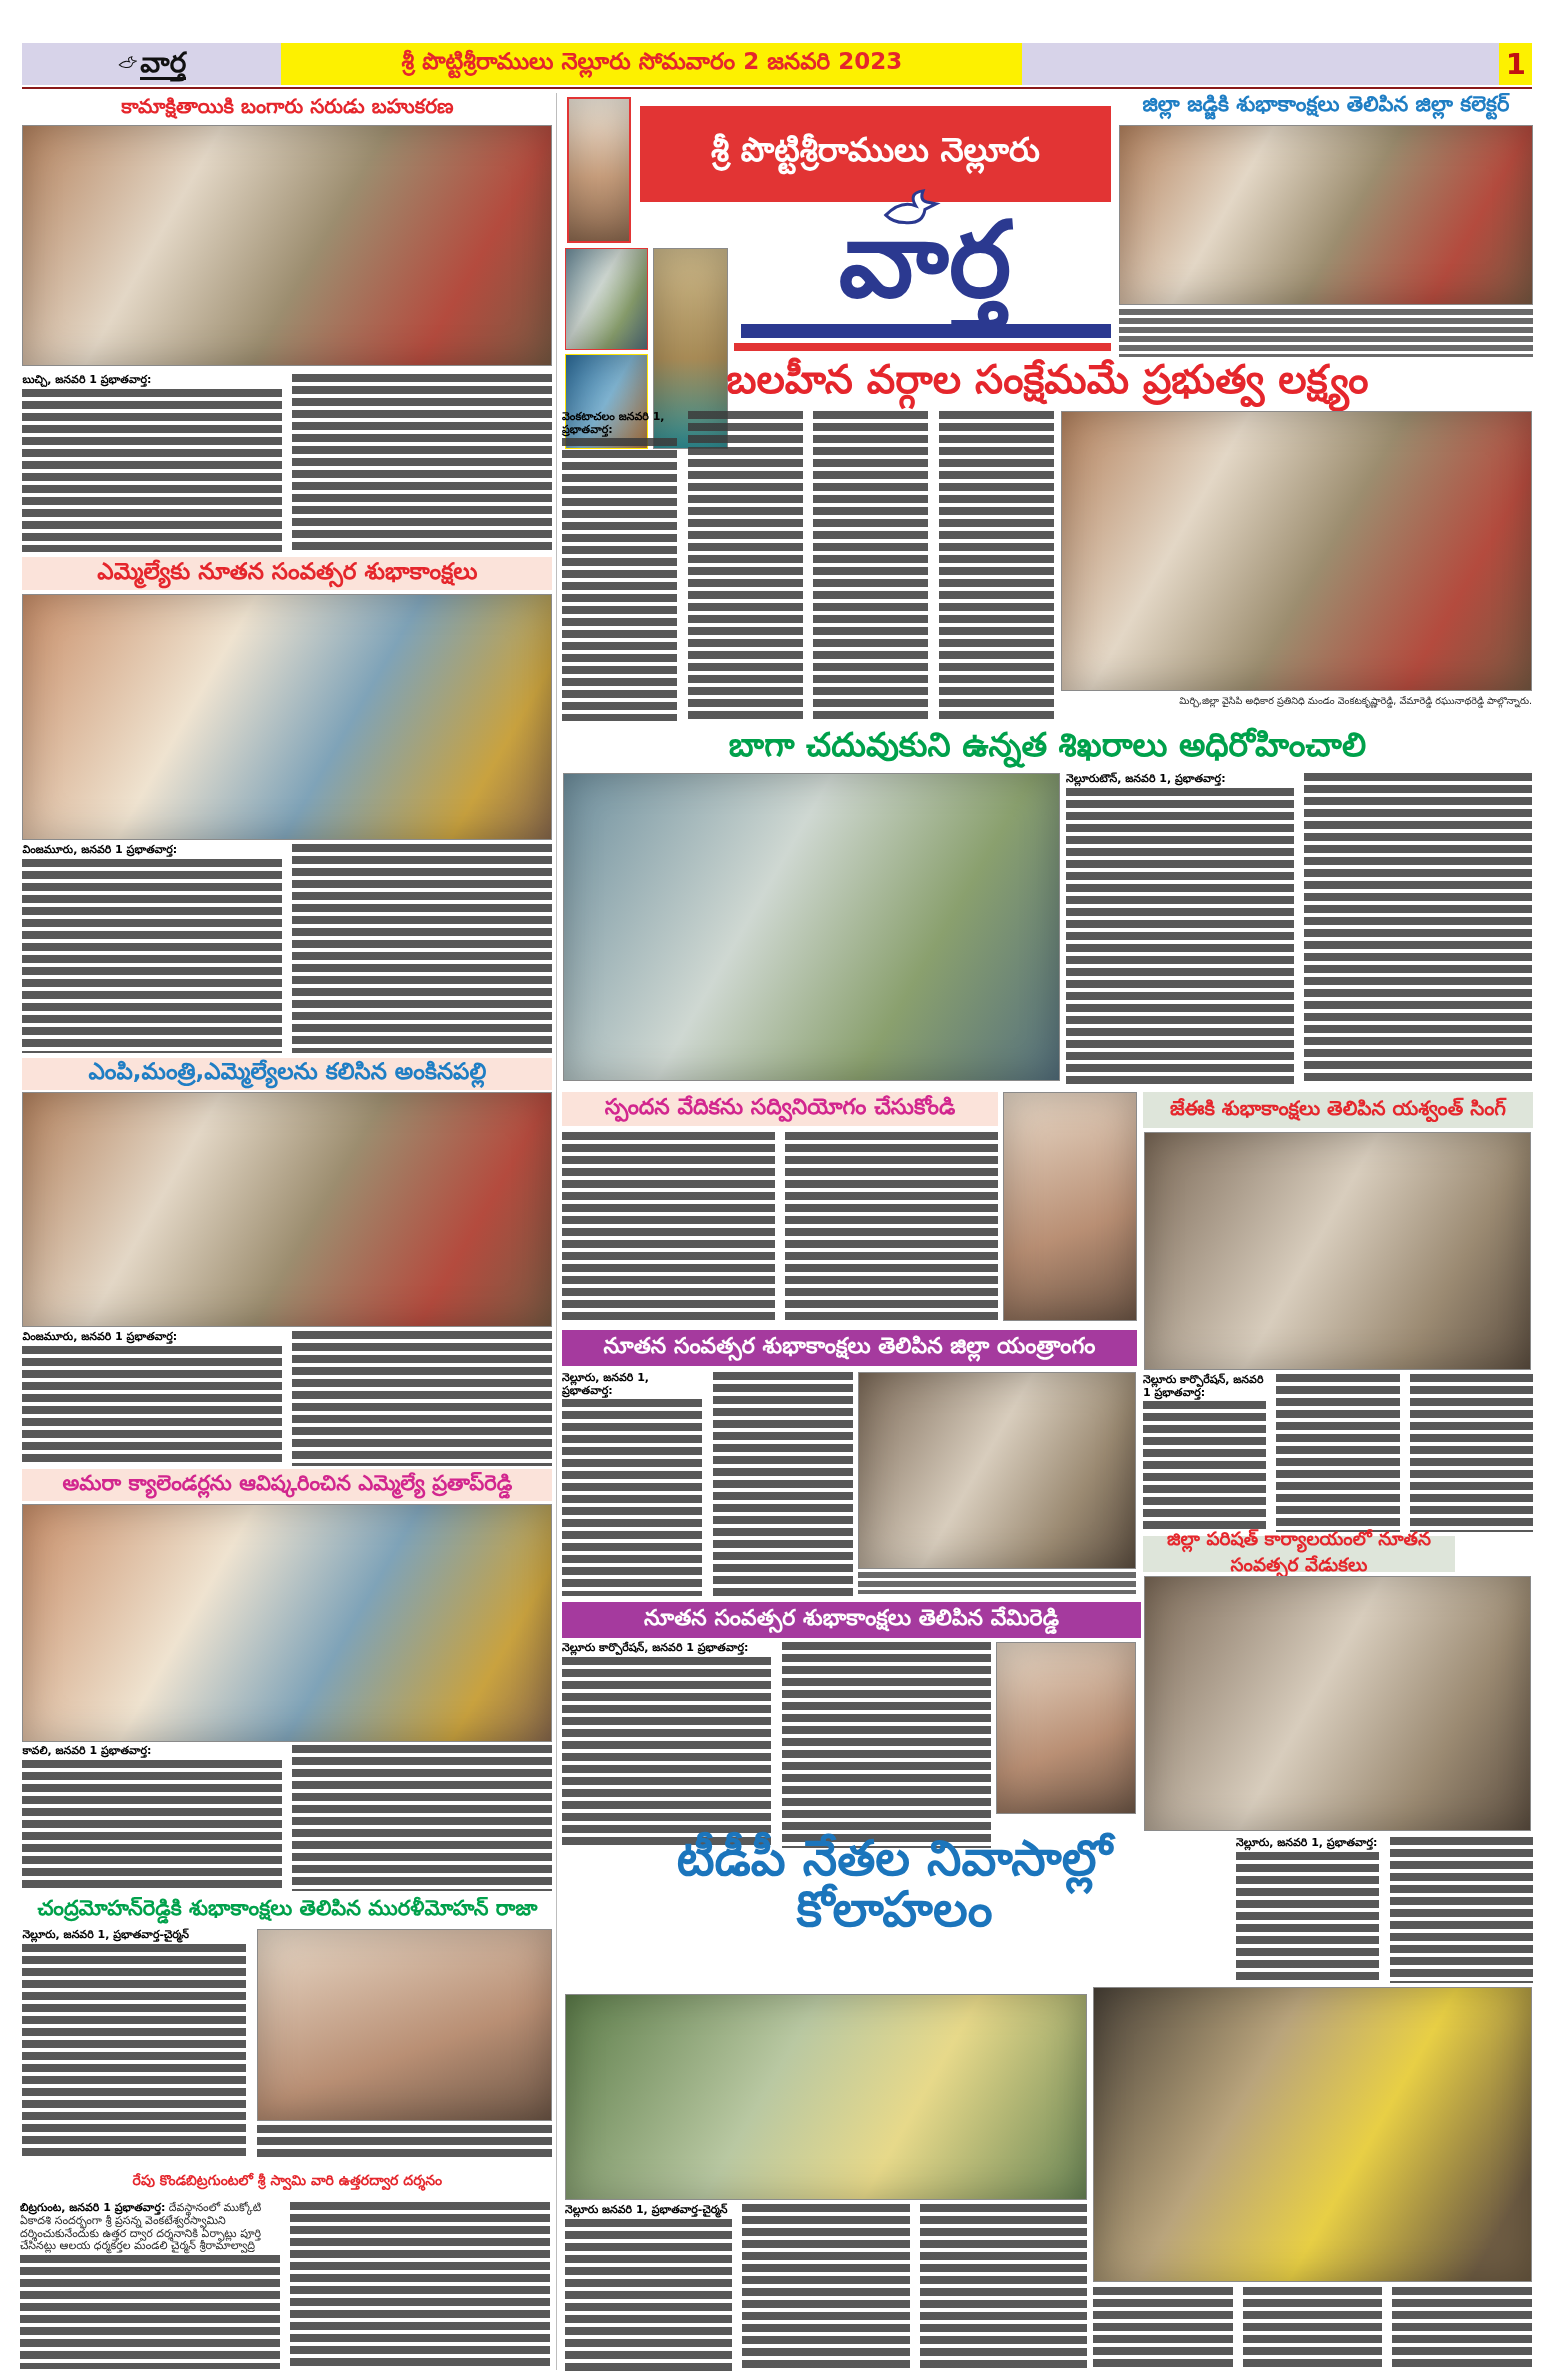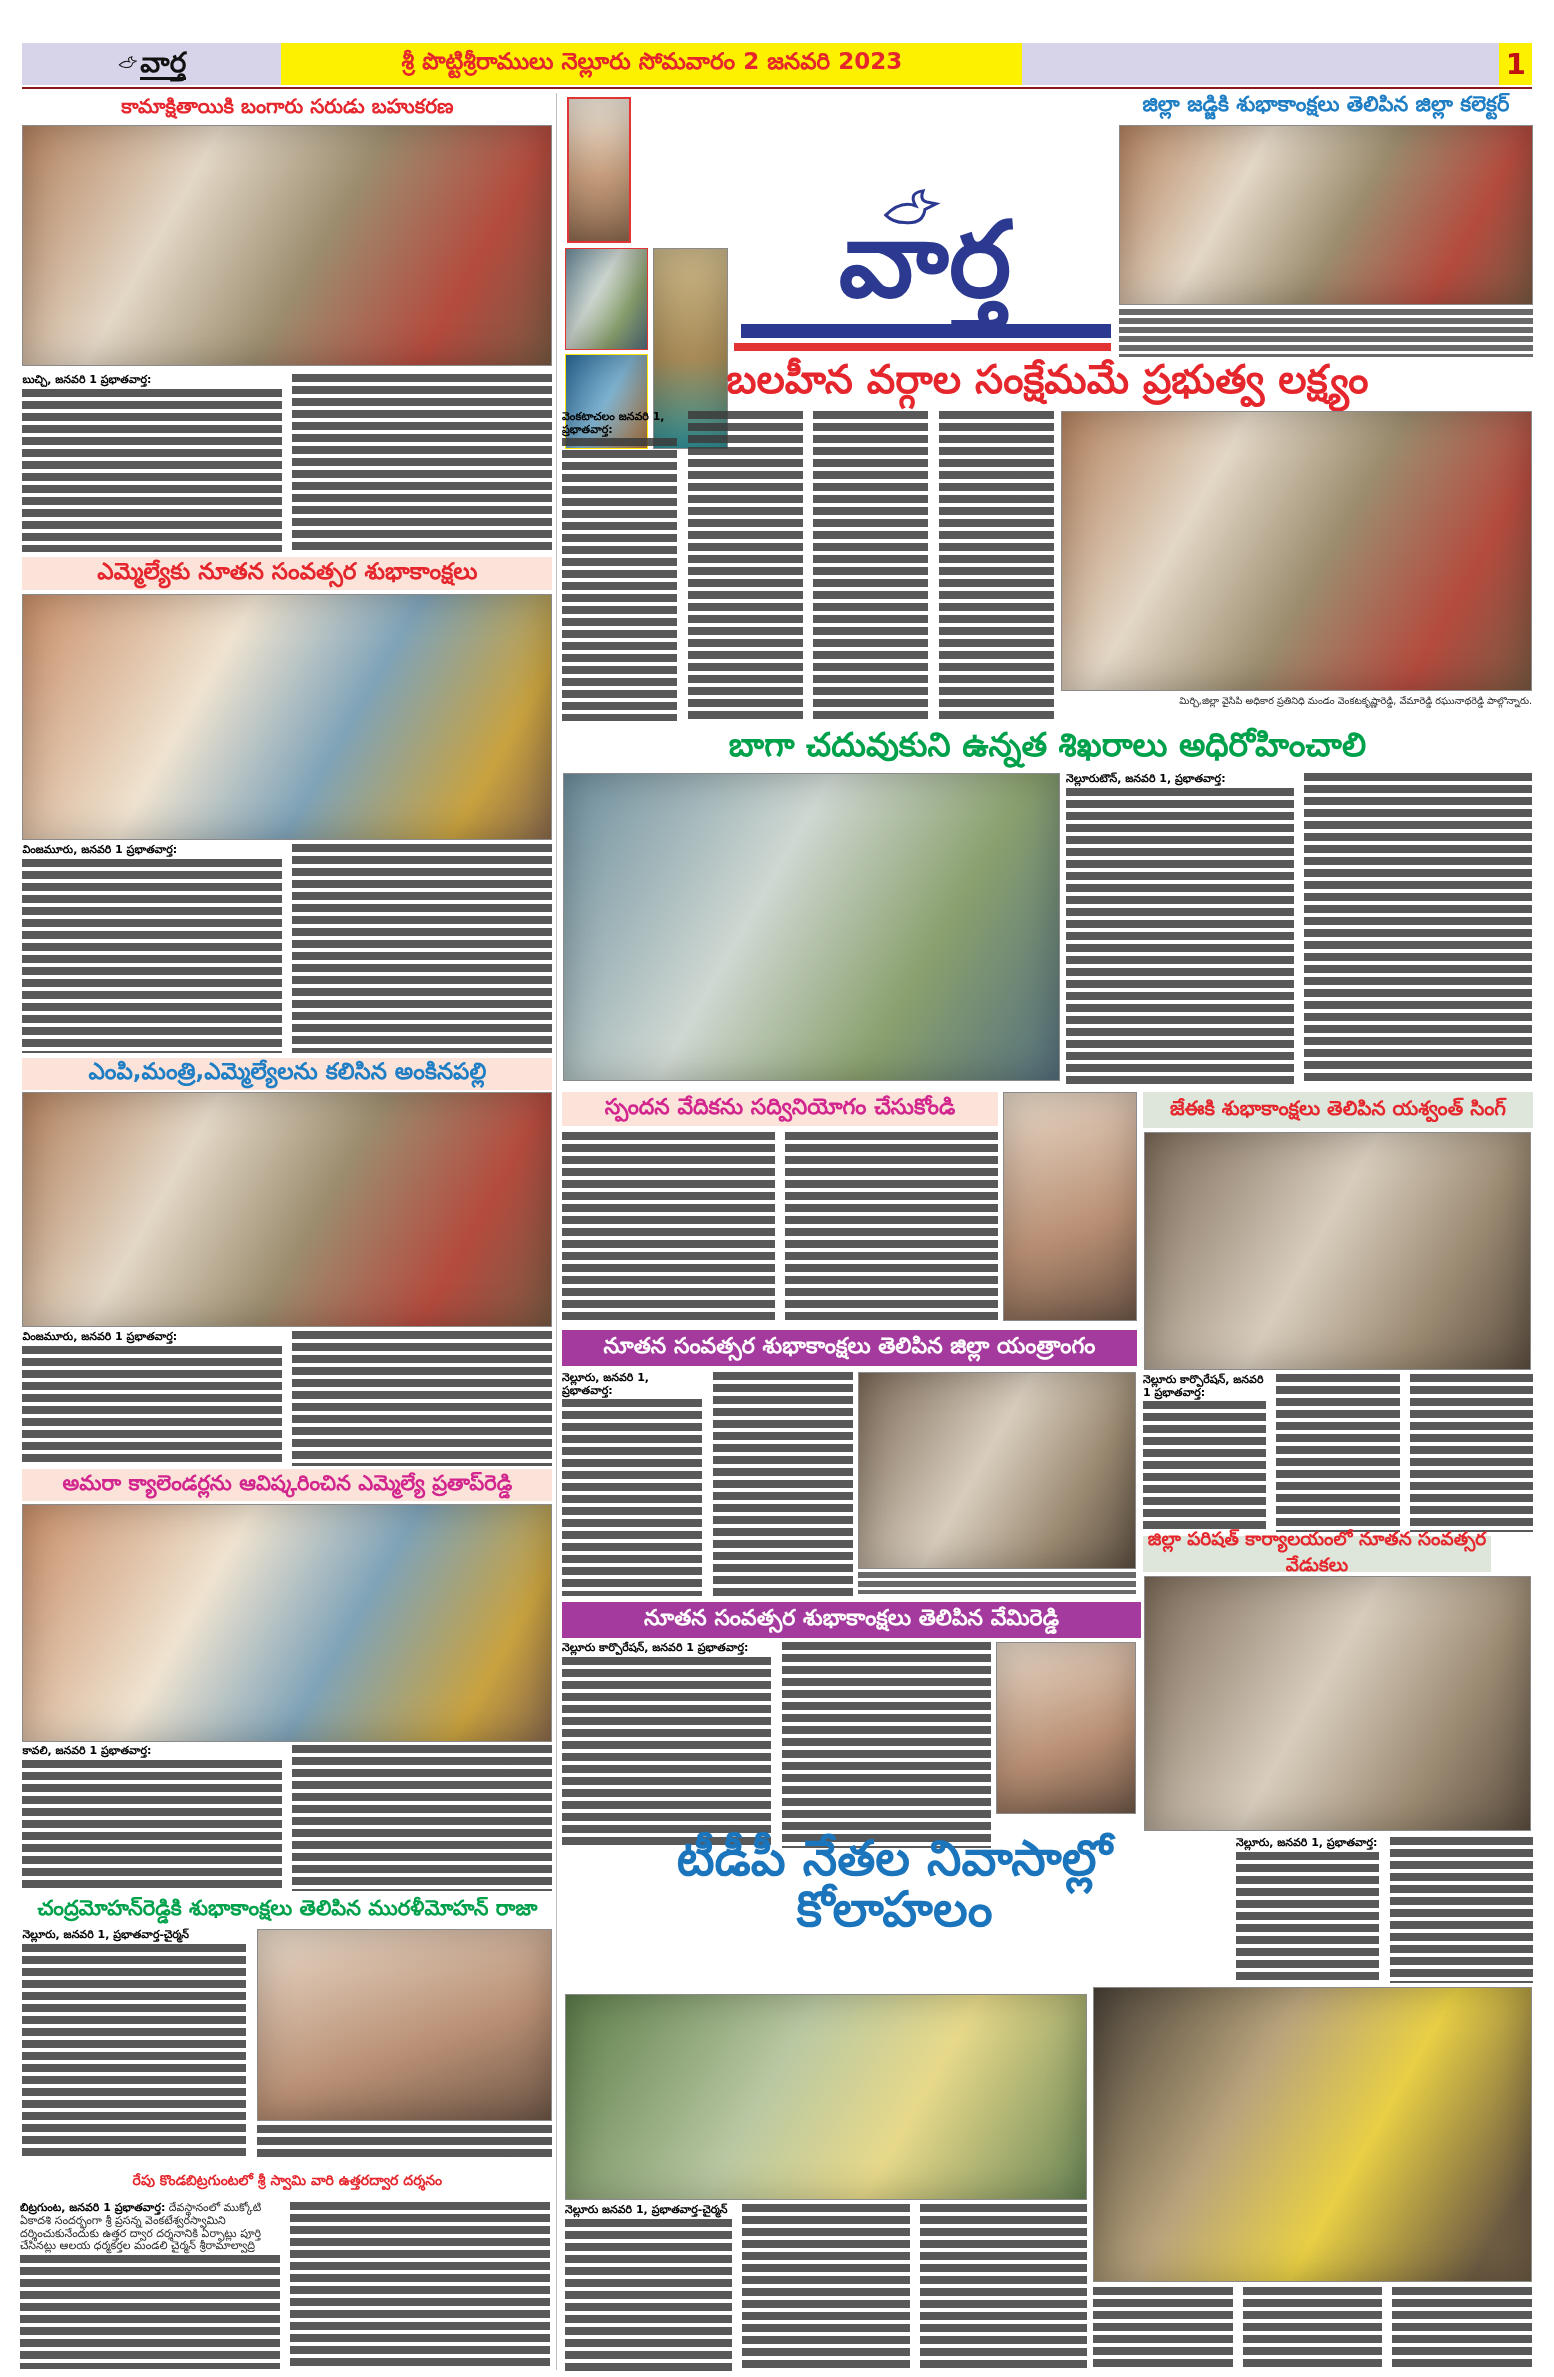--- a/index.html
+++ b/index.html
@@ -121,20 +121,21 @@
       <p class="lead"><b>బిట్రగుంట, జనవరి 1 ప్రభాతవార్త:</b> <span>దేవస్థానంలో ముక్కోటి ఏకాదశి సందర్భంగా శ్రీ ప్రసన్న వెంకటేశ్వరస్వామిని దర్శించుకునేందుకు ఉత్తర ద్వార దర్శనానికి ఏర్పాట్లు పూర్తి చేసినట్లు ఆలయ ధర్మకర్తల మండలి చైర్మన్ శ్రీరామాల్వాద్రి</span></p>
       <div class="greek"></div>
     </div>
   <div class="col">
       <div class="greek"></div>
     </div>
 </div>
 
 <div class="abs" style="left:562px;top:93px;width:549px;height:263px">
   <div class="abs photo" style="left:5.1px;top:3.8px;width:64px;height:146px;border:2.6px solid var(--masthead_red);background:linear-gradient(180deg,#efe7da,#caa07e 55%,#8d6a50)"></div>
+  <div class="abs band" style="left:78px;top:12.8px;width:471px;height:96px;background:var(--masthead_red);color:#fff;font-size:33px">శ్రీ పొట్టిశ్రీరాములు నెల్లూరు</div>
   <div class="abs photo p-cool" style="left:3.2px;top:155px;width:83px;height:102px;border-color:var(--masthead_red)"></div>
   <div class="abs photo" style="left:3.2px;top:261px;width:83px;height:95px;border:1.9px solid #ffe400;background:linear-gradient(120deg,#2e6f9e,#7fb3d0 50%,#b8793f)"></div>
   <div class="abs photo" style="left:91px;top:155px;width:75px;height:201px;background:linear-gradient(180deg,#cdb98a,#a98c57 55%,#2e8f96)"></div>
   <div class="abs" style="left:313px;top:96px">
     <svg width="70" height="41" viewBox="0 0 30 22">
         <path d="M2 14 Q10 6 18 9 Q14 2 22 1 Q20 6 24 7 L29 8 L23 11 Q22 19 12 18 Q6 18 2 14Z" fill="#fff" stroke="var(--logo_blue)" stroke-width="1.6"></path>
       </svg>
   </div>
   <div class="abs" style="left:176px;top:115px;width:374px;text-align:center;font-weight:bold;font-size:105px;line-height:1;color:var(--logo_blue)">వార్త</div>
   <div class="abs" style="left:179px;top:231px;width:370px;height:14px;background:var(--logo_blue)"></div>
@@ -224,21 +225,21 @@
       <div class="greek"></div>
     </div>
   <div class="col">
       <div class="greek"></div>
     </div>
   <div class="col">
       <div class="greek"></div>
     </div>
 </div>
 
-<div class="abs band" style="left:1143px;top:1536px;width:348px;height:36px;font-size:18.5px;color:var(--headline_red);background:var(--band_gray)">జిల్లా పరిషత్ కార్యాలయంలో నూతన సంవత్సర వేడుకలు</div>
+<div class="abs band" style="left:1143px;top:1536px;width:312px;height:36px;font-size:18.5px;color:var(--headline_red);background:var(--band_gray)">జిల్లా పరిషత్ కార్యాలయంలో నూతన సంవత్సర వేడుకలు</div>
 <div class="abs photo p-indoor" style="left:1144px;top:1576px;width:387px;height:255px"></div>
 <div class="abs body" style="left:1236px;top:1837px;width:297px;height:146px">
   <div class="col">
       <p class="lead"><b>నెల్లూరు, జనవరి 1, ప్రభాతవార్త:</b></p>
       <div class="greek"></div>
     </div>
   <div class="col">
       <div class="greek"></div>
     </div>
 </div>

